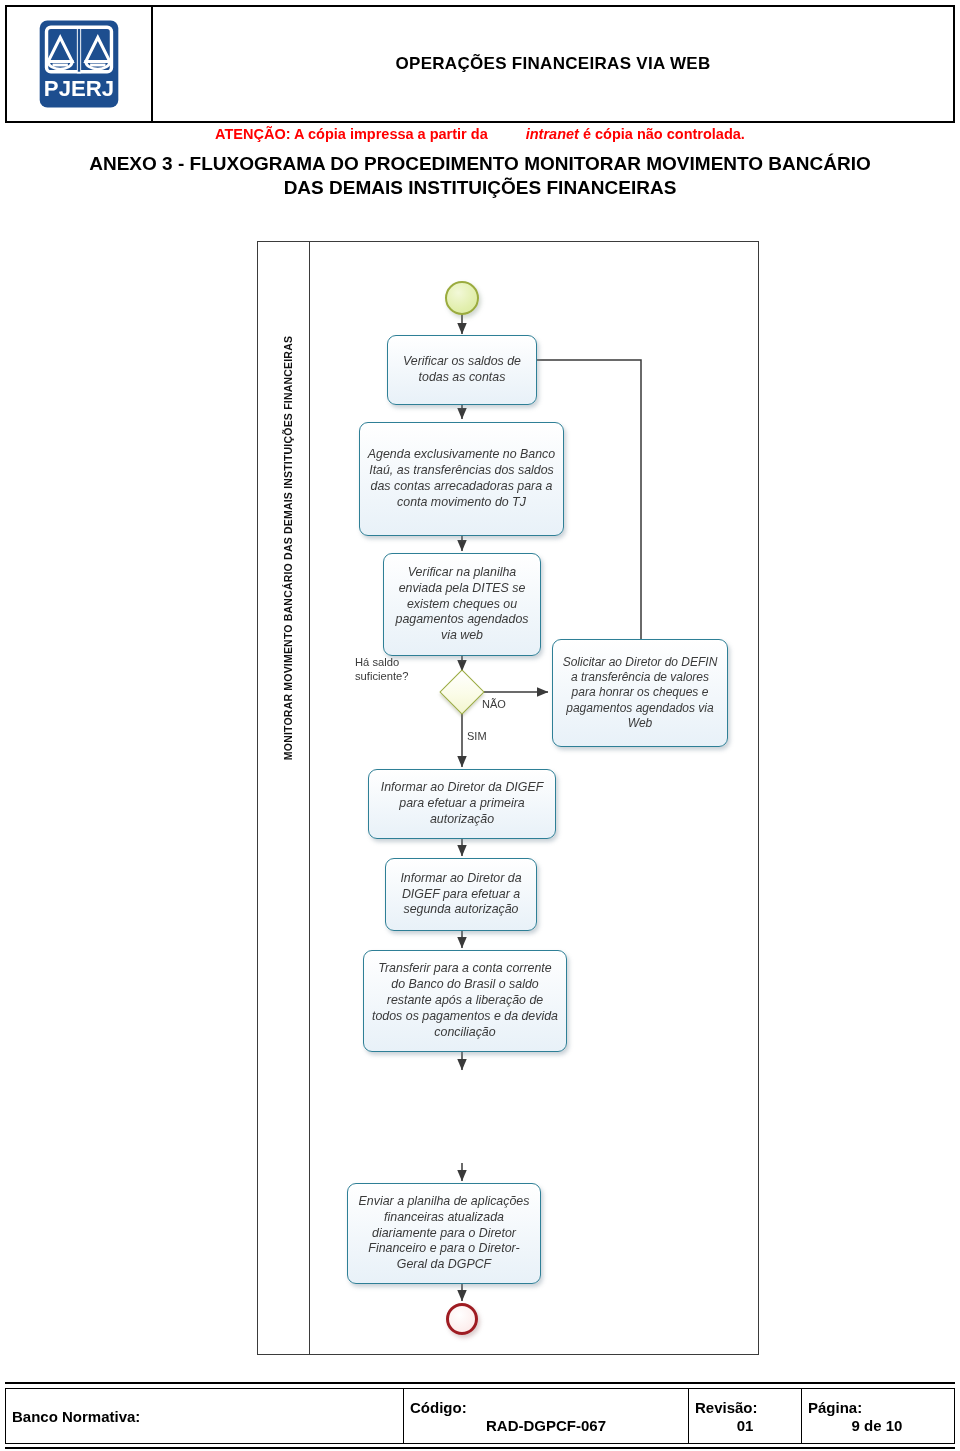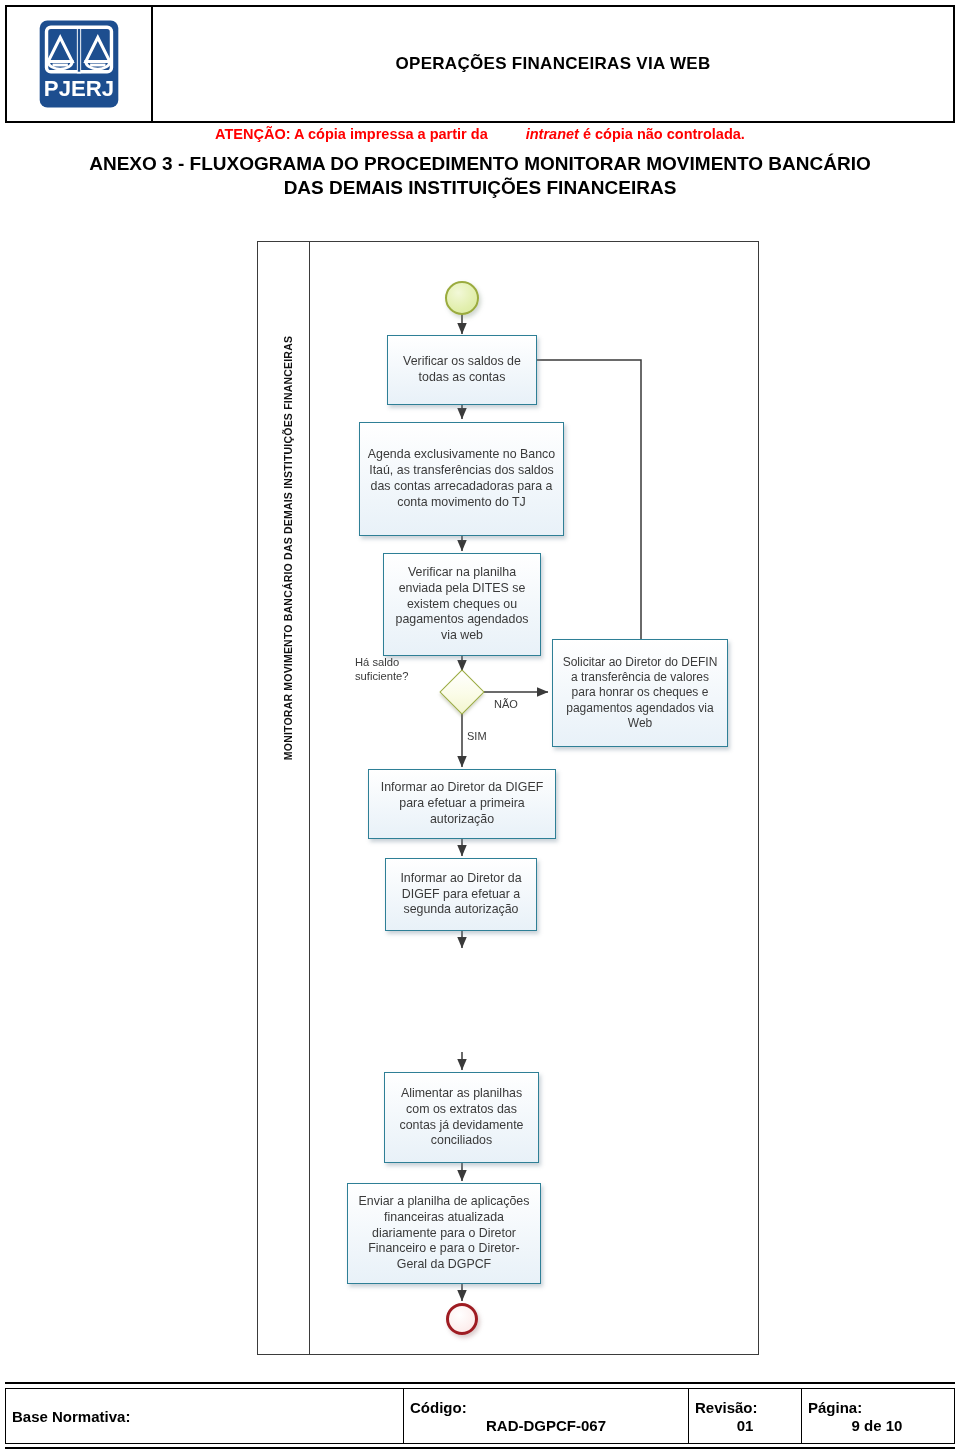--- a/index.html
+++ b/index.html
@@ -120,31 +120,32 @@
     width: 502px;
     height: 1114px;
     pointer-events: none;
   }
 
   
   .pbox {
     position: absolute;
     box-sizing: border-box;
     border: 1.6px solid #2e7f96;
-    border-radius: 0;
+    border-radius: 9px;
     background: linear-gradient(180deg, #ffffff 0%, #f2f7fb 55%, #e8f1f8 100%);
     box-shadow: 2px 3px 4px rgba(120,140,155,0.40);
     display: flex;
     align-items: center;
     justify-content: center;
     text-align: center;
     color: #3a3a3a;
     font-size: 12.4px;
     line-height: 1.28;
     padding: 3px 6px;
+    font-style: italic;
   }
 
   
   .start-node {
     position: absolute;
     box-sizing: border-box;
     border-radius: 50%;
     border: 2.2px solid #9aab3e;
     background: radial-gradient(circle at 38% 32%, #f2f8d8 0%, #e2efae 60%, #d8e89c 100%);
     box-shadow: 2px 3px 4px rgba(120,140,120,0.35);
@@ -323,53 +324,53 @@
     <span>Agenda exclusivamente no Banco Itaú, as transferências dos saldos das contas arrecadadoras  para a conta movimento do TJ</span>
   </div>
 
   <div class="pbox" style="left:125px; top:311px; width:158px; height:103px;">
     <span>Verificar na planilha enviada pela DITES se existem cheques ou pagamentos agendados via web</span>
   </div>
 
   <div class="decision" style="left:188px; top:434px; width:32px; height:32px;"></div>
   <div class="q-label" style="left:97px; top:413px;">Há saldo<br>suficiente?</div>
 
-  <div class="edge-label" style="left:236px; top:456px;">NÃO</div>
+  <div class="edge-label" style="left:224px; top:456px;">NÃO</div>
   <div class="edge-label" style="left:209px; top:488px;">SIM</div>
 
   <div class="pbox" style="left:294px; top:397px; width:176px; height:108px; font-size:12px;">
     <span>Solicitar  ao Diretor do DEFIN a transferência de valores para honrar os cheques e pagamentos agendados via Web</span>
   </div>
 
   <div class="pbox" style="left:110px; top:527px; width:188px; height:70px;">
     <span>Informar ao Diretor da DIGEF para efetuar a primeira autorização</span>
   </div>
 
   <div class="pbox" style="left:127px; top:616px; width:152px; height:73px;">
     <span>Informar ao Diretor da DIGEF para efetuar a segunda autorização</span>
   </div>
 
-
-  <div class="pbox" style="left:126px; top:830px; width:155px; height:91px;">
-    <span>Alimentar as planilhas com os extratos das contas já devidamente conciliados</span>
-  </div>
+  <div class="pbox" style="left:105px; top:708px; width:204px; height:102px;">
+    <span>Transferir para a conta corrente do Banco do Brasil o saldo restante após a liberação de todos os pagamentos e da devida conciliação</span>
+  </div>
+
 
   <div class="pbox" style="left:89px; top:941px; width:194px; height:101px;">
     <span>Enviar a planilha de aplicações financeiras atualizada diariamente para o Diretor Financeiro e  para o Diretor-Geral da DGPCF</span>
   </div>
 
   <div class="end-node" style="left:188px; top:1061px; width:32px; height:32px;"></div>
 
 </div>
 
 <div class="footer-rule"></div>
 
 <div class="footer-table">
   <div class="fcell fcell-base">
-    <div class="lab">Base Normativa:</div>
+    <div class="lab">Banco Normativa:</div>
   </div>
   <div class="fcell fcell-codigo">
     <div class="lab">Código:</div>
     <div class="val">RAD-DGPCF-067</div>
   </div>
   <div class="fcell fcell-revisao">
     <div class="lab">Revisão:</div>
     <div class="val">01</div>
   </div>
   <div class="fcell fcell-pagina">

